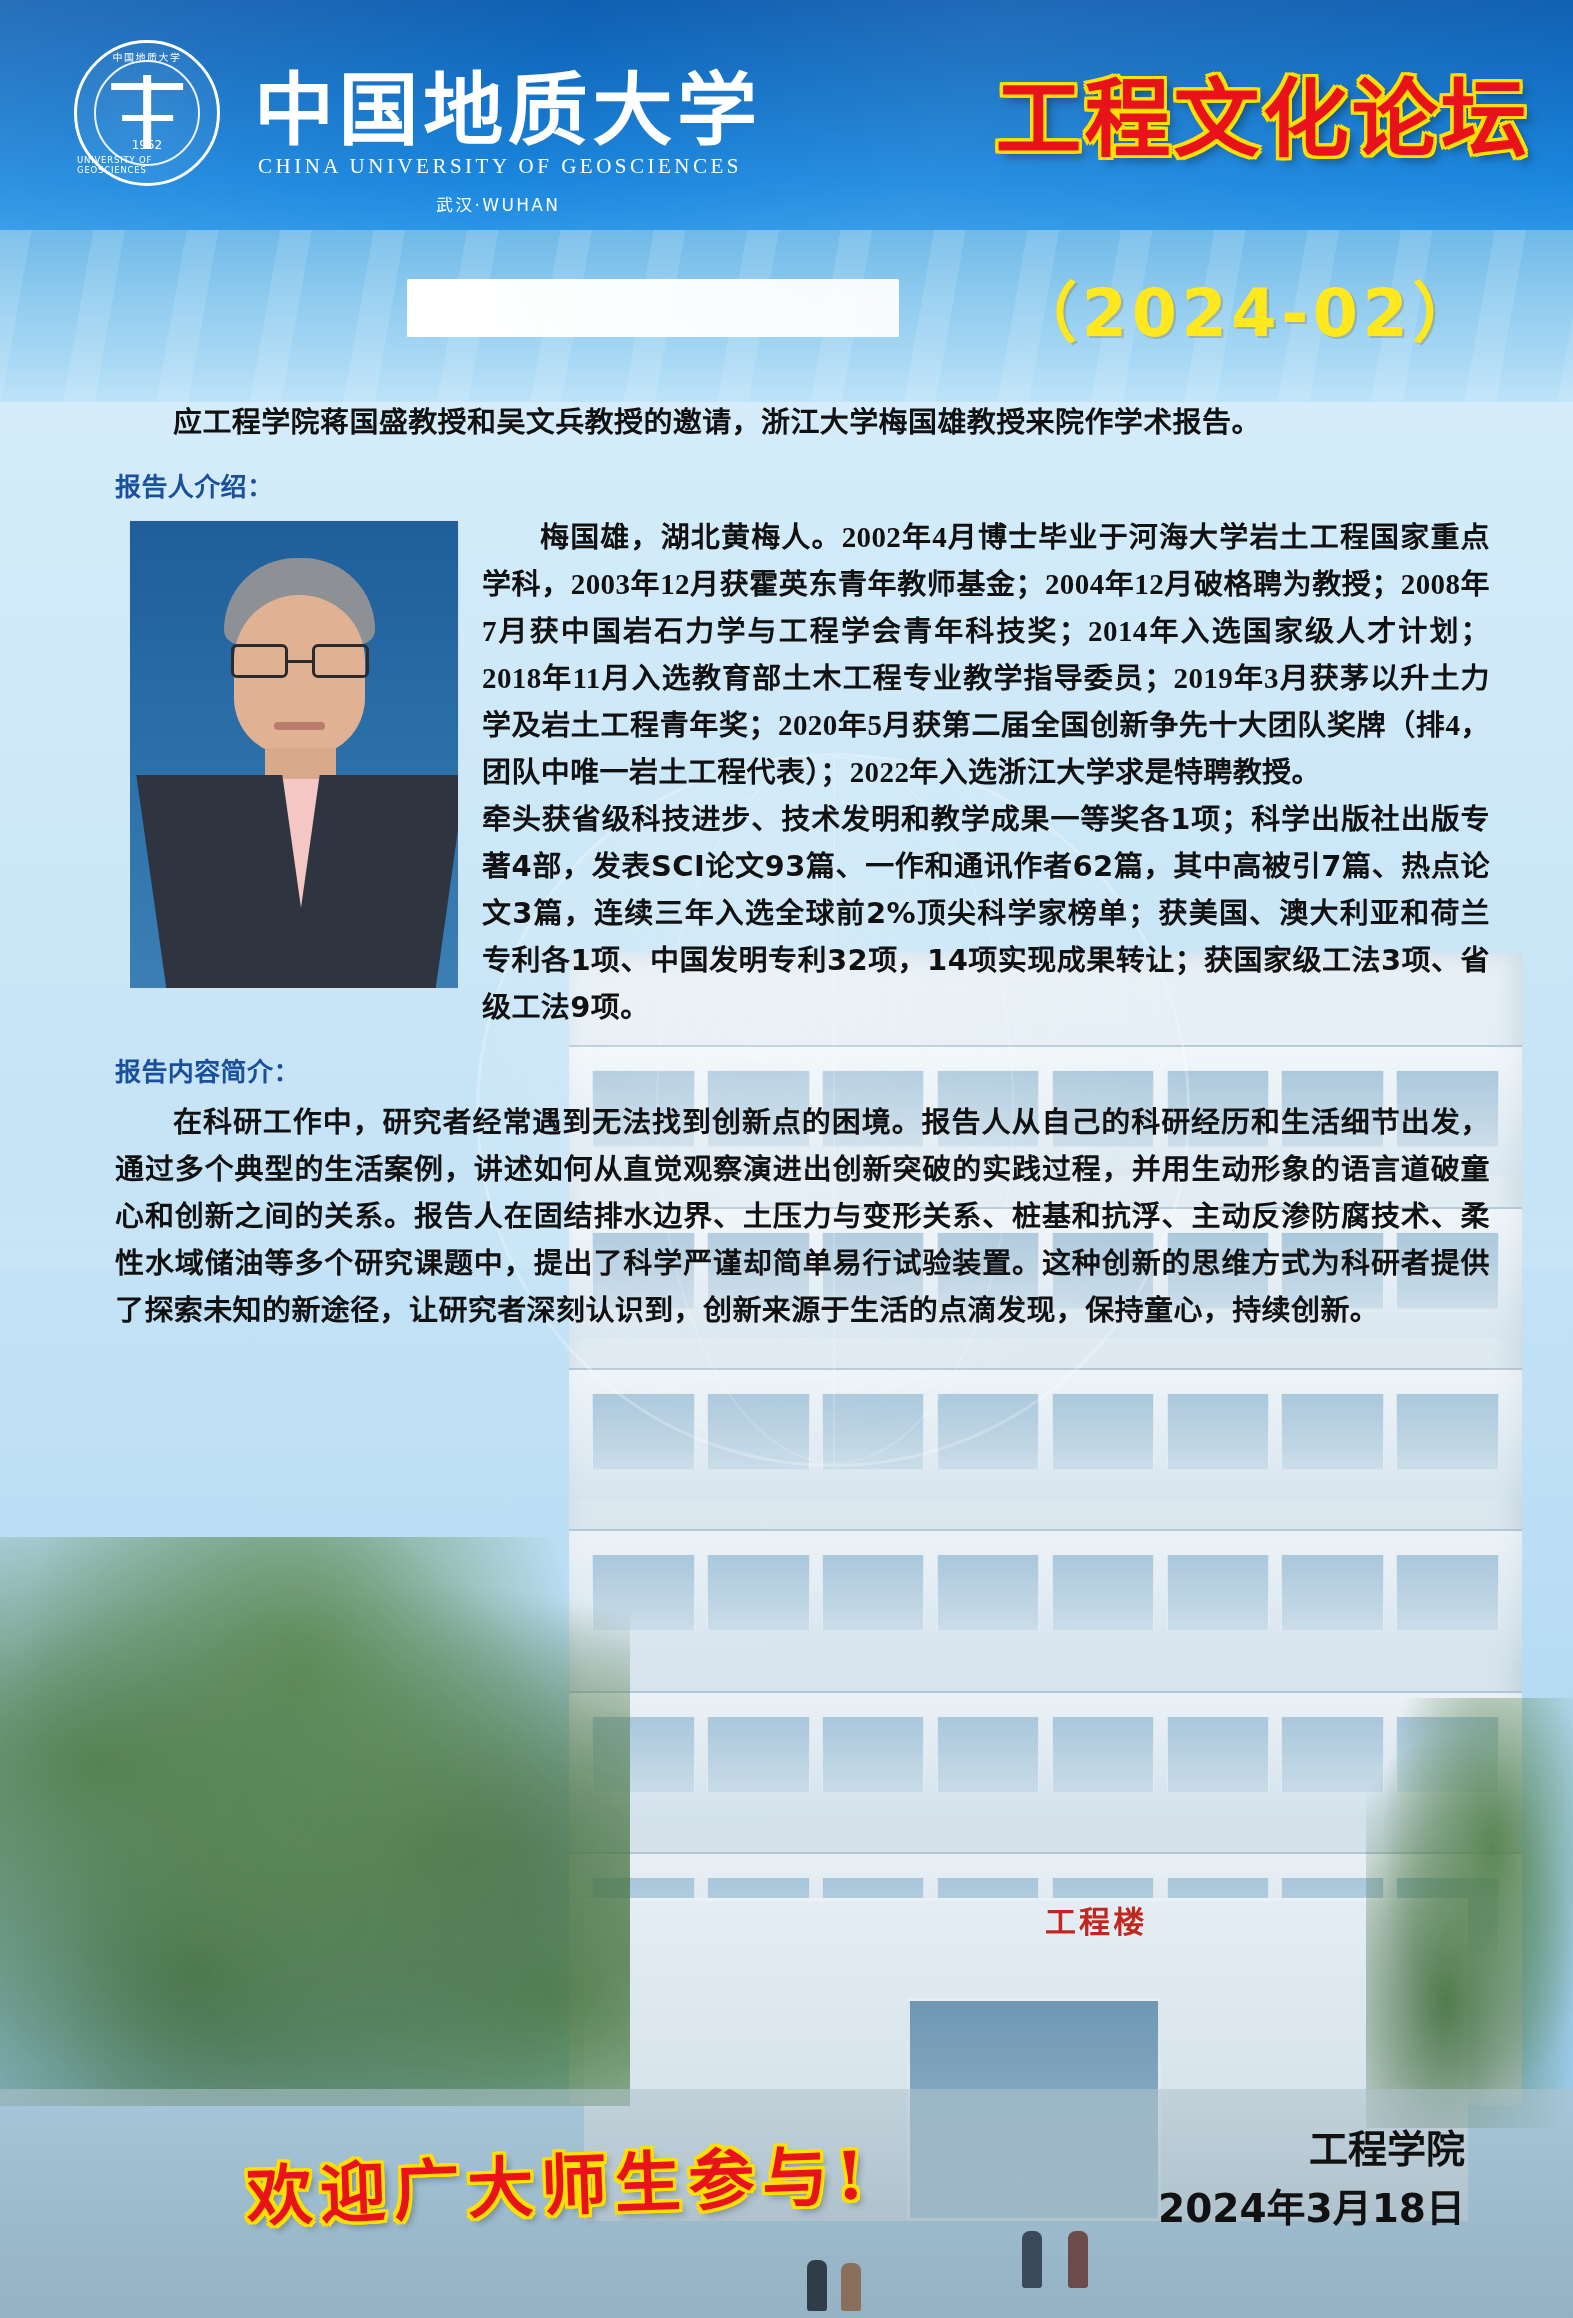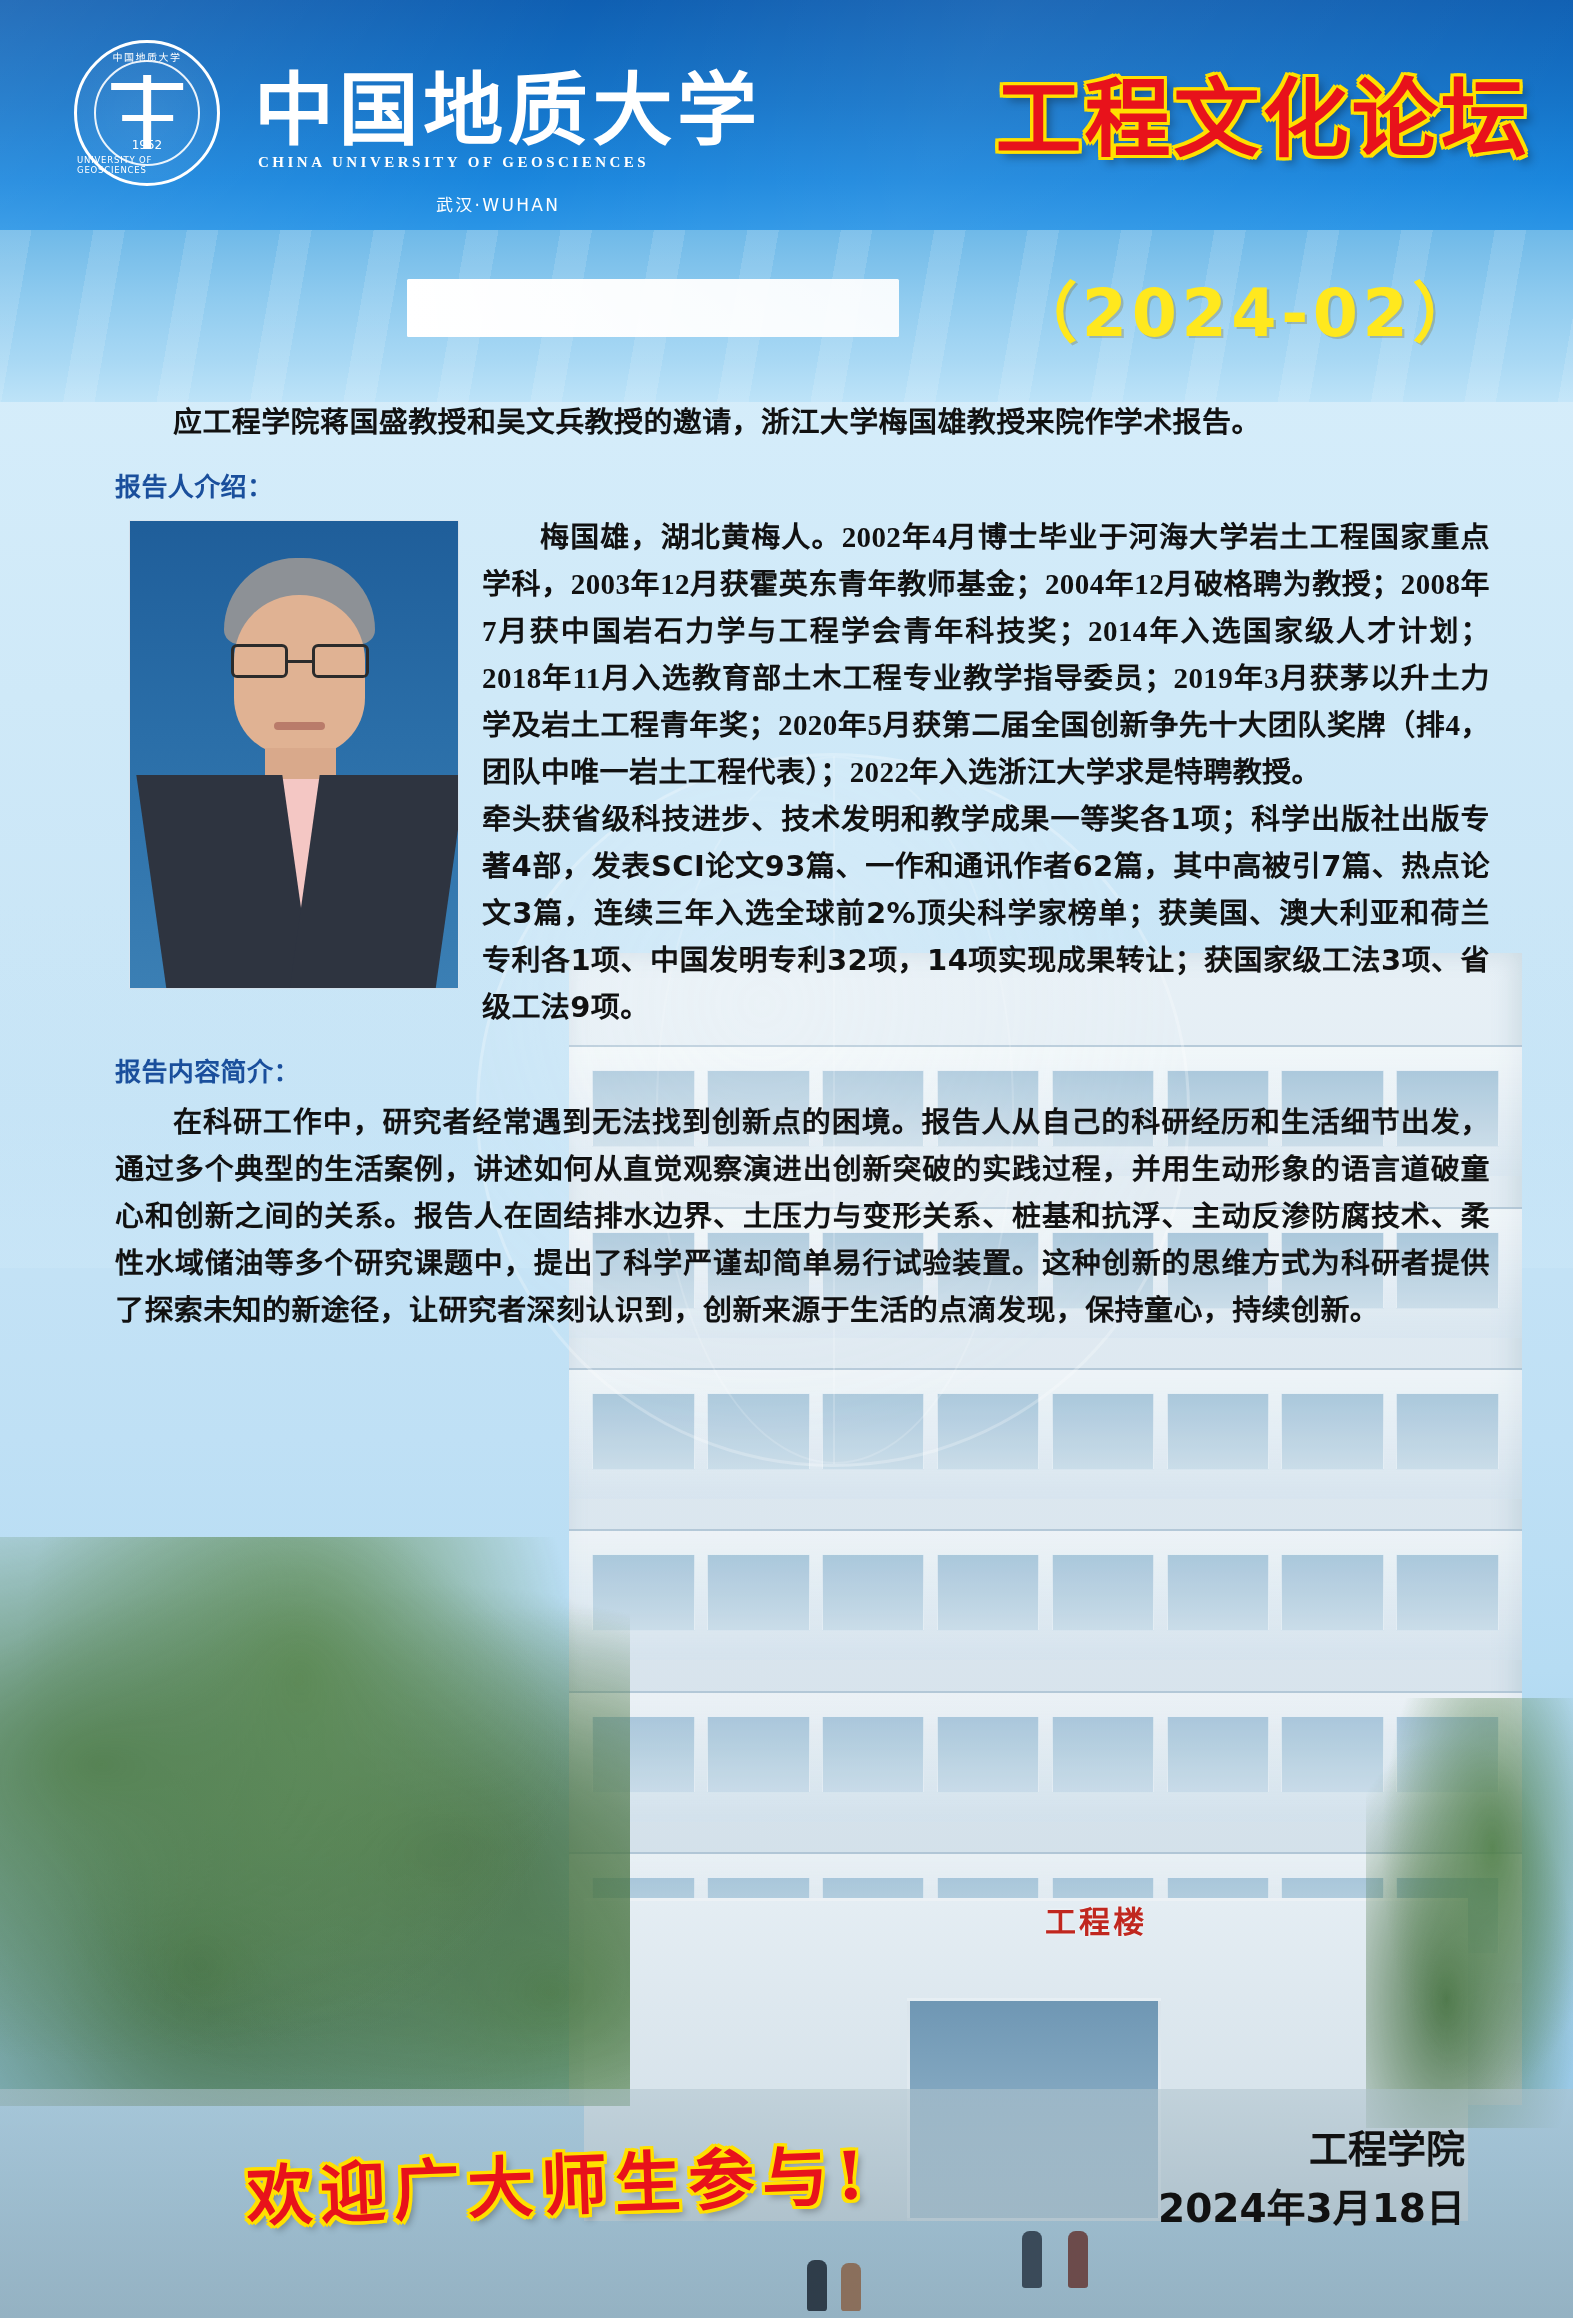--- a/index.html
+++ b/index.html
@@ -191,25 +191,24 @@
     color:#ffffff;
     font-size: 80px;
     font-weight: bold;
     letter-spacing: 4.6px;
     font-family:"DejaVu Serif","Liberation Serif", serif;
     white-space:nowrap;
   }
   .univ-en {
     position:absolute; left: 258px; top: 154px;
     color:#ffffff;
-    font-size: 15px;
+    font-size: 21px;
     letter-spacing: 3.5px;
     white-space:nowrap;
     font-family:"Liberation Serif", serif;
-    font-weight:bold;
   }
   .univ-city {
     position:absolute; left: 436px; top: 191px;
     color:#ffffff;
     font-size: 17px;
     letter-spacing: 2.3px;
     white-space:nowrap;
   }
   .forum-title {
     position:absolute; right: 43px; top: 49px;

